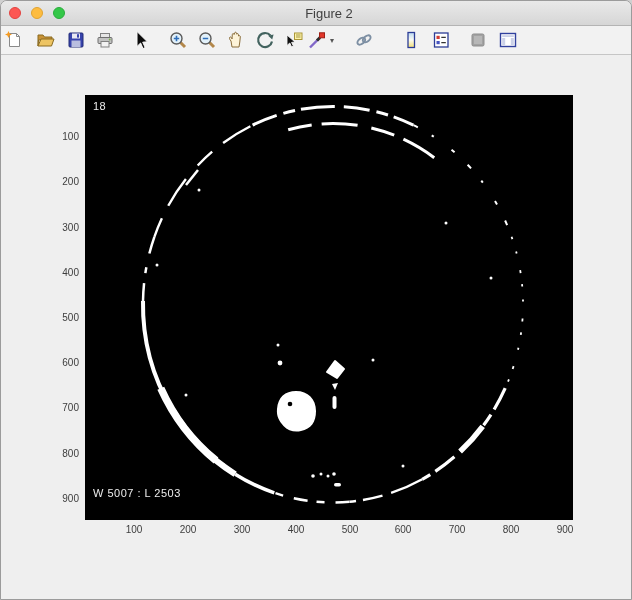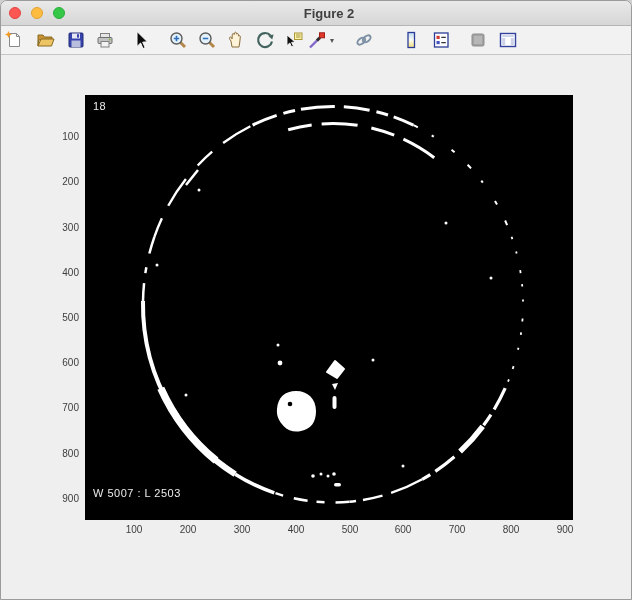--- a/index.html
+++ b/index.html
@@ -1,21 +1,21 @@
 <!DOCTYPE html>
 <html><head>
 <meta charset="utf-8">
 <style>
   html,body{margin:0;padding:0;background:#d0d0d0;font-family:"Liberation Sans",sans-serif;}
   .window{position:relative;width:630px;height:598px;background:#efefef;border:1px solid #9b9b9b;
           border-radius:7px 7px 0 0;overflow:hidden;}
   
   .titlebar{position:relative;height:24px;background:linear-gradient(#e9e9e9,#d6d6d6);
             border-bottom:1px solid #b4b4b4;display:flex;align-items:center;justify-content:center;}
-  .title{font-size:13px;font-weight:700;color:#404040;margin-left:26px;}
+  .title{font-size:13px;font-weight:400;color:#404040;margin-left:26px;}
   .lights{position:absolute;left:8px;top:0;height:24px;display:flex;align-items:center;gap:10px;}
   .light{width:10px;height:10px;border-radius:50%;}
   .light.red{background:#fc5753;border:1px solid #e24340;}
   .light.yellow{background:#fdbc40;border:1px solid #e0a331;}
   .light.green{background:#34c748;border:1px solid #2aad3c;}
   
   .menubar{height:24px;background:#f6f6f6;border-bottom:1px solid #e0e0e0;
            display:flex;align-items:center;padding-left:4px;position:relative;}
   .menu-item{font-size:14px;color:#0a0a0a;padding:0 9px;line-height:24px;cursor:default;}
   .dock-arrow{position:absolute;right:6px;top:5px;width:16px;height:16px;}

